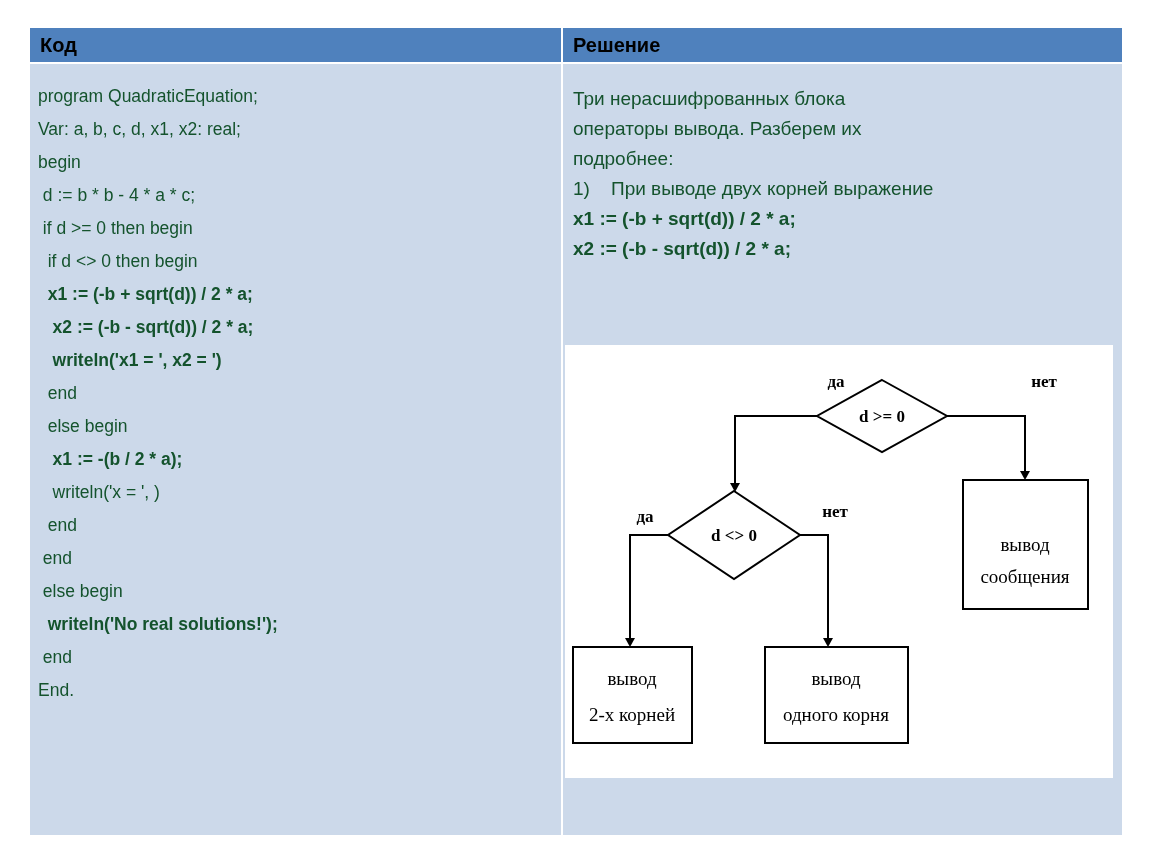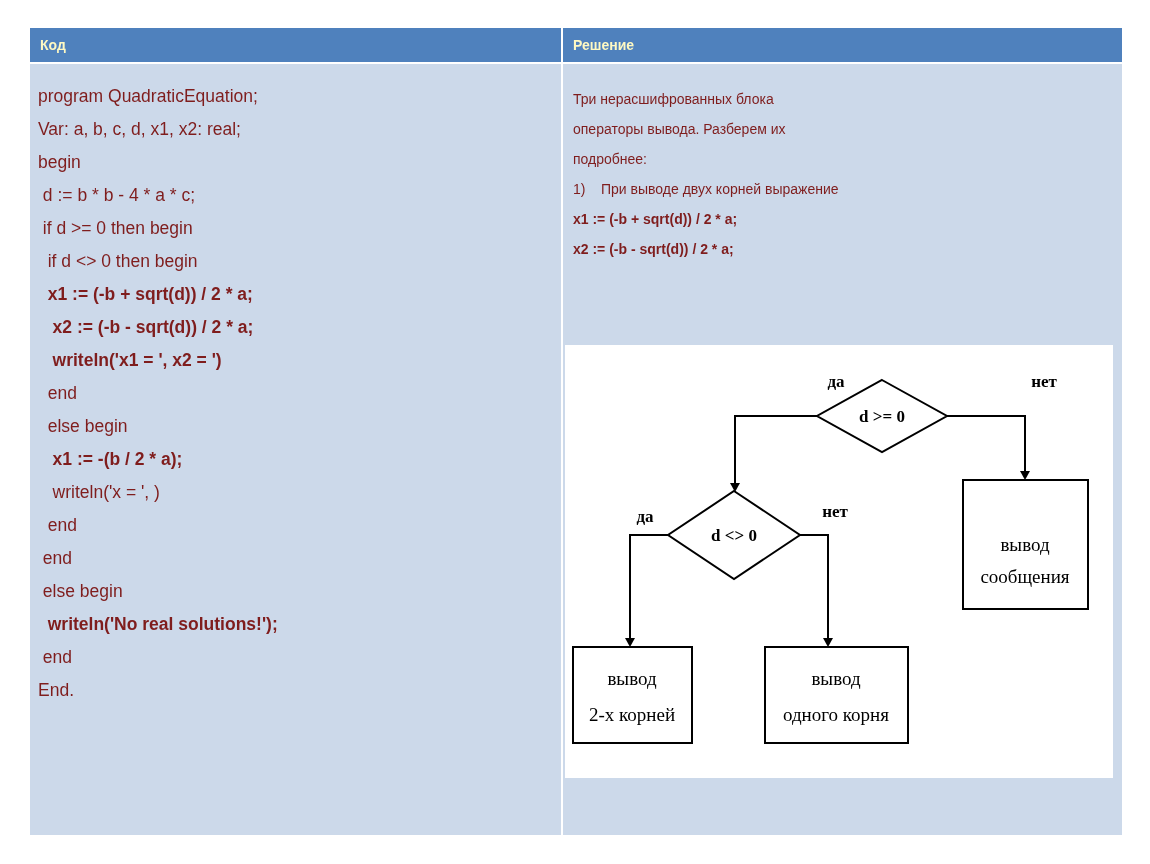--- a/index.html
+++ b/index.html
@@ -19,42 +19,42 @@
     width: 1092px; height: 807px;
     display: grid;
     grid-template-columns: 531px 1fr;
     grid-template-rows: 34px 1fr;
     column-gap: 2px;
     row-gap: 2px;
     background: #ffffff;
   }
   .th {
     background: #4f81bd;
-    color: #fef9c3;
+    color: #000000;
     font-weight: bold;
-    font-size: 14px;
+    font-size: 20px;
     display: flex;
     align-items: center;
     padding: 0 10px;
   }
   .cell {
     background: #ccd9ea;
     position: relative;
     overflow: hidden;
-    color: #7f1d1d;
+    color: #14532d;
   }
   .code {
     padding: 16px 6px 0 8px;
     font-size: 17.5px;
     line-height: 33px;
   }
   .code .ln { white-space: pre; }
   .sol {
     padding: 20px 6px 0 10px;
-    font-size: 14px;
+    font-size: 19px;
     line-height: 30px;
   }
   .sol .ln { white-space: pre; }
   .b { font-weight: bold; }
   .flow {
     position: absolute;
     left: 2px; top: 281px;
     width: 548px; height: 433px;
     background: #ffffff;
     z-index: 2;

